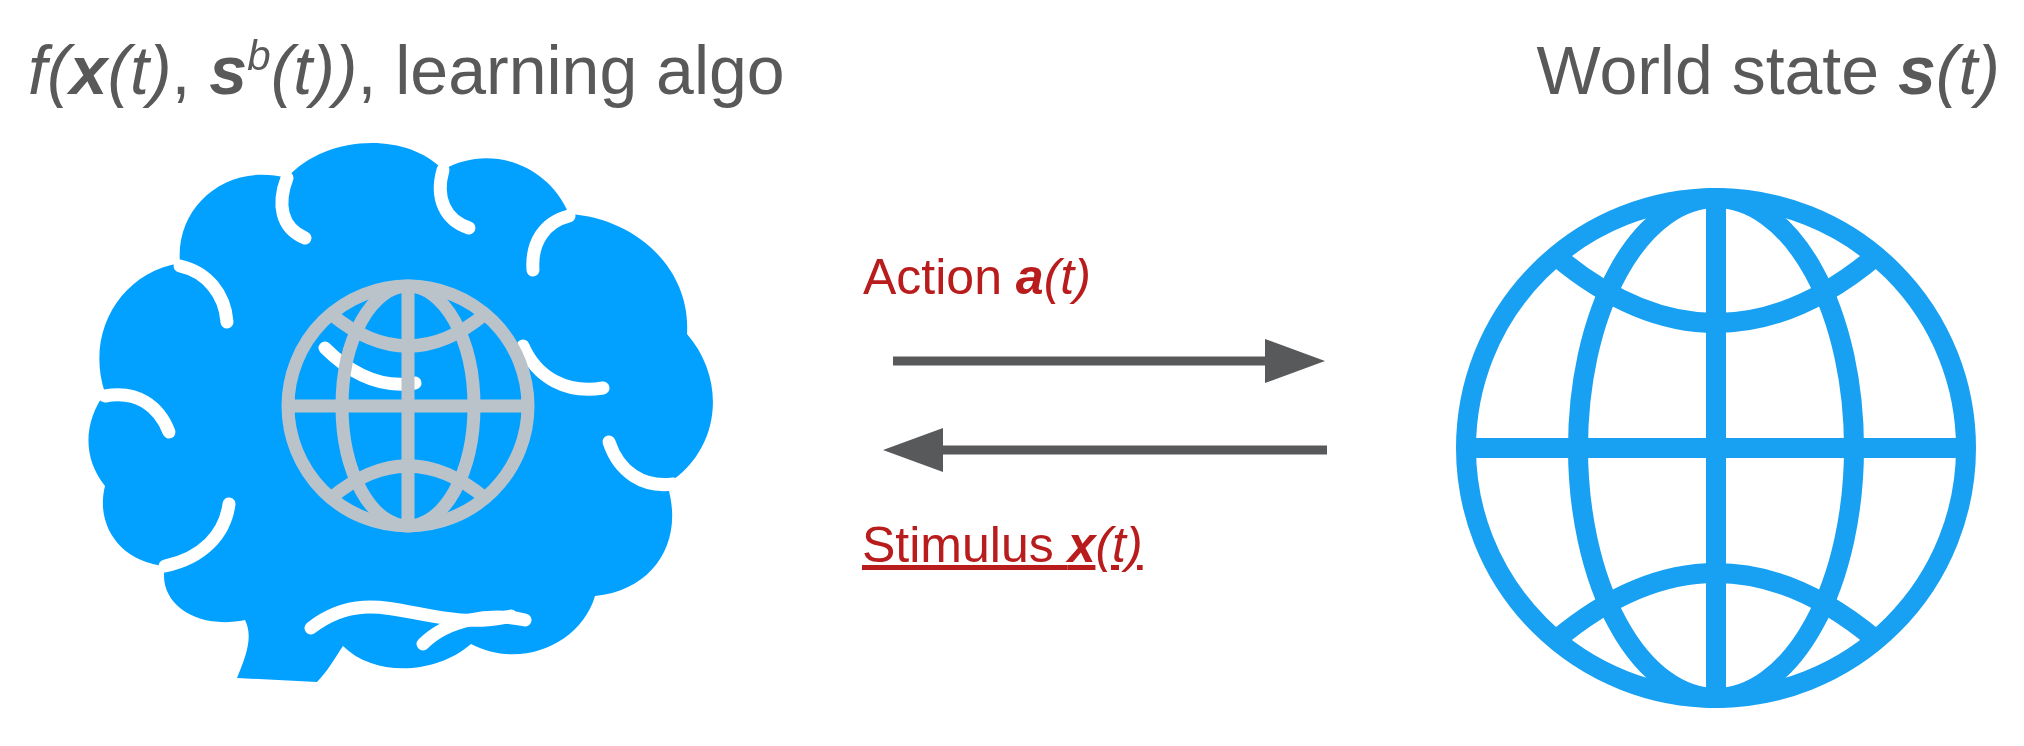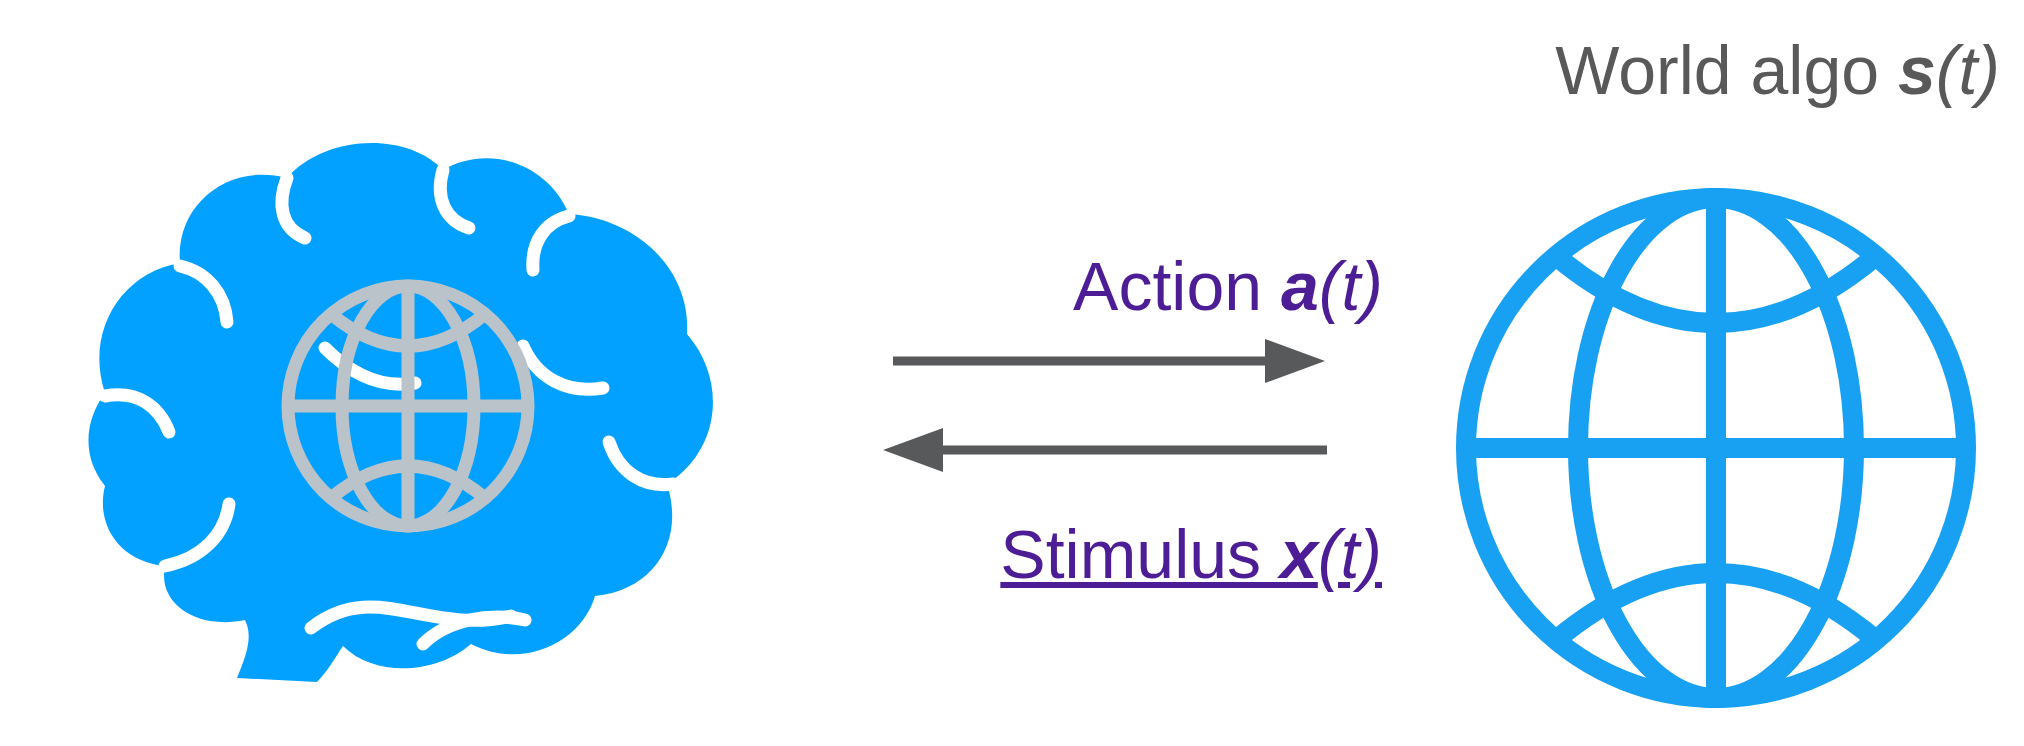--- a/index.html
+++ b/index.html
@@ -16,36 +16,39 @@
     color:#595959;
     line-height:1;
     white-space:nowrap;
   }
   .math-i{font-style:italic;}
   .math-bi{font-style:italic;font-weight:bold;}
   sup.math-sup{font-style:italic;font-size:0.62em;vertical-align:super;line-height:0;}
   .arrow-label{
     position:absolute;
     width:520px;
-    text-align:right;
-    font-size:68px;
-    color:#4c1d95;
+    text-align:left;
+    font-size:50px;
+    color:#b91c1c;
     line-height:1;
     white-space:nowrap;
   }
   svg{position:absolute;display:block;}
 </style>
 </head>
 <body>
 
 <div id="stage">
 
+  <div class="caption" style="left:28px;top:36px;">
+    <span class="math-i">f(</span><span class="math-bi">x</span><span class="math-i">(t)</span><span>, </span><span class="math-bi">s</span><sup class="math-sup">b</sup><span class="math-i">(t))</span><span>, learning algo</span>
+  </div>
 
   <div class="caption" style="left:1420px;top:36px;width:580px;text-align:right;">
-    <span>World algo </span><span class="math-bi">s</span><span class="math-i">(t)</span>
+    <span>World state </span><span class="math-bi">s</span><span class="math-i">(t)</span>
   </div>
 
   <svg style="left:75px;top:138px;" width="640" height="562" viewBox="0 0 640 562" aria-hidden="true">
     <path fill="#02A0FF" d="M 30 255
              C 10 195 45 135 105 125
              C 100 68 152 24 212 40
              C 248 -2 330 -8 368 32
              C 412 6 472 24 494 76
              C 560 80 616 130 612 196
              C 652 242 646 312 592 346

